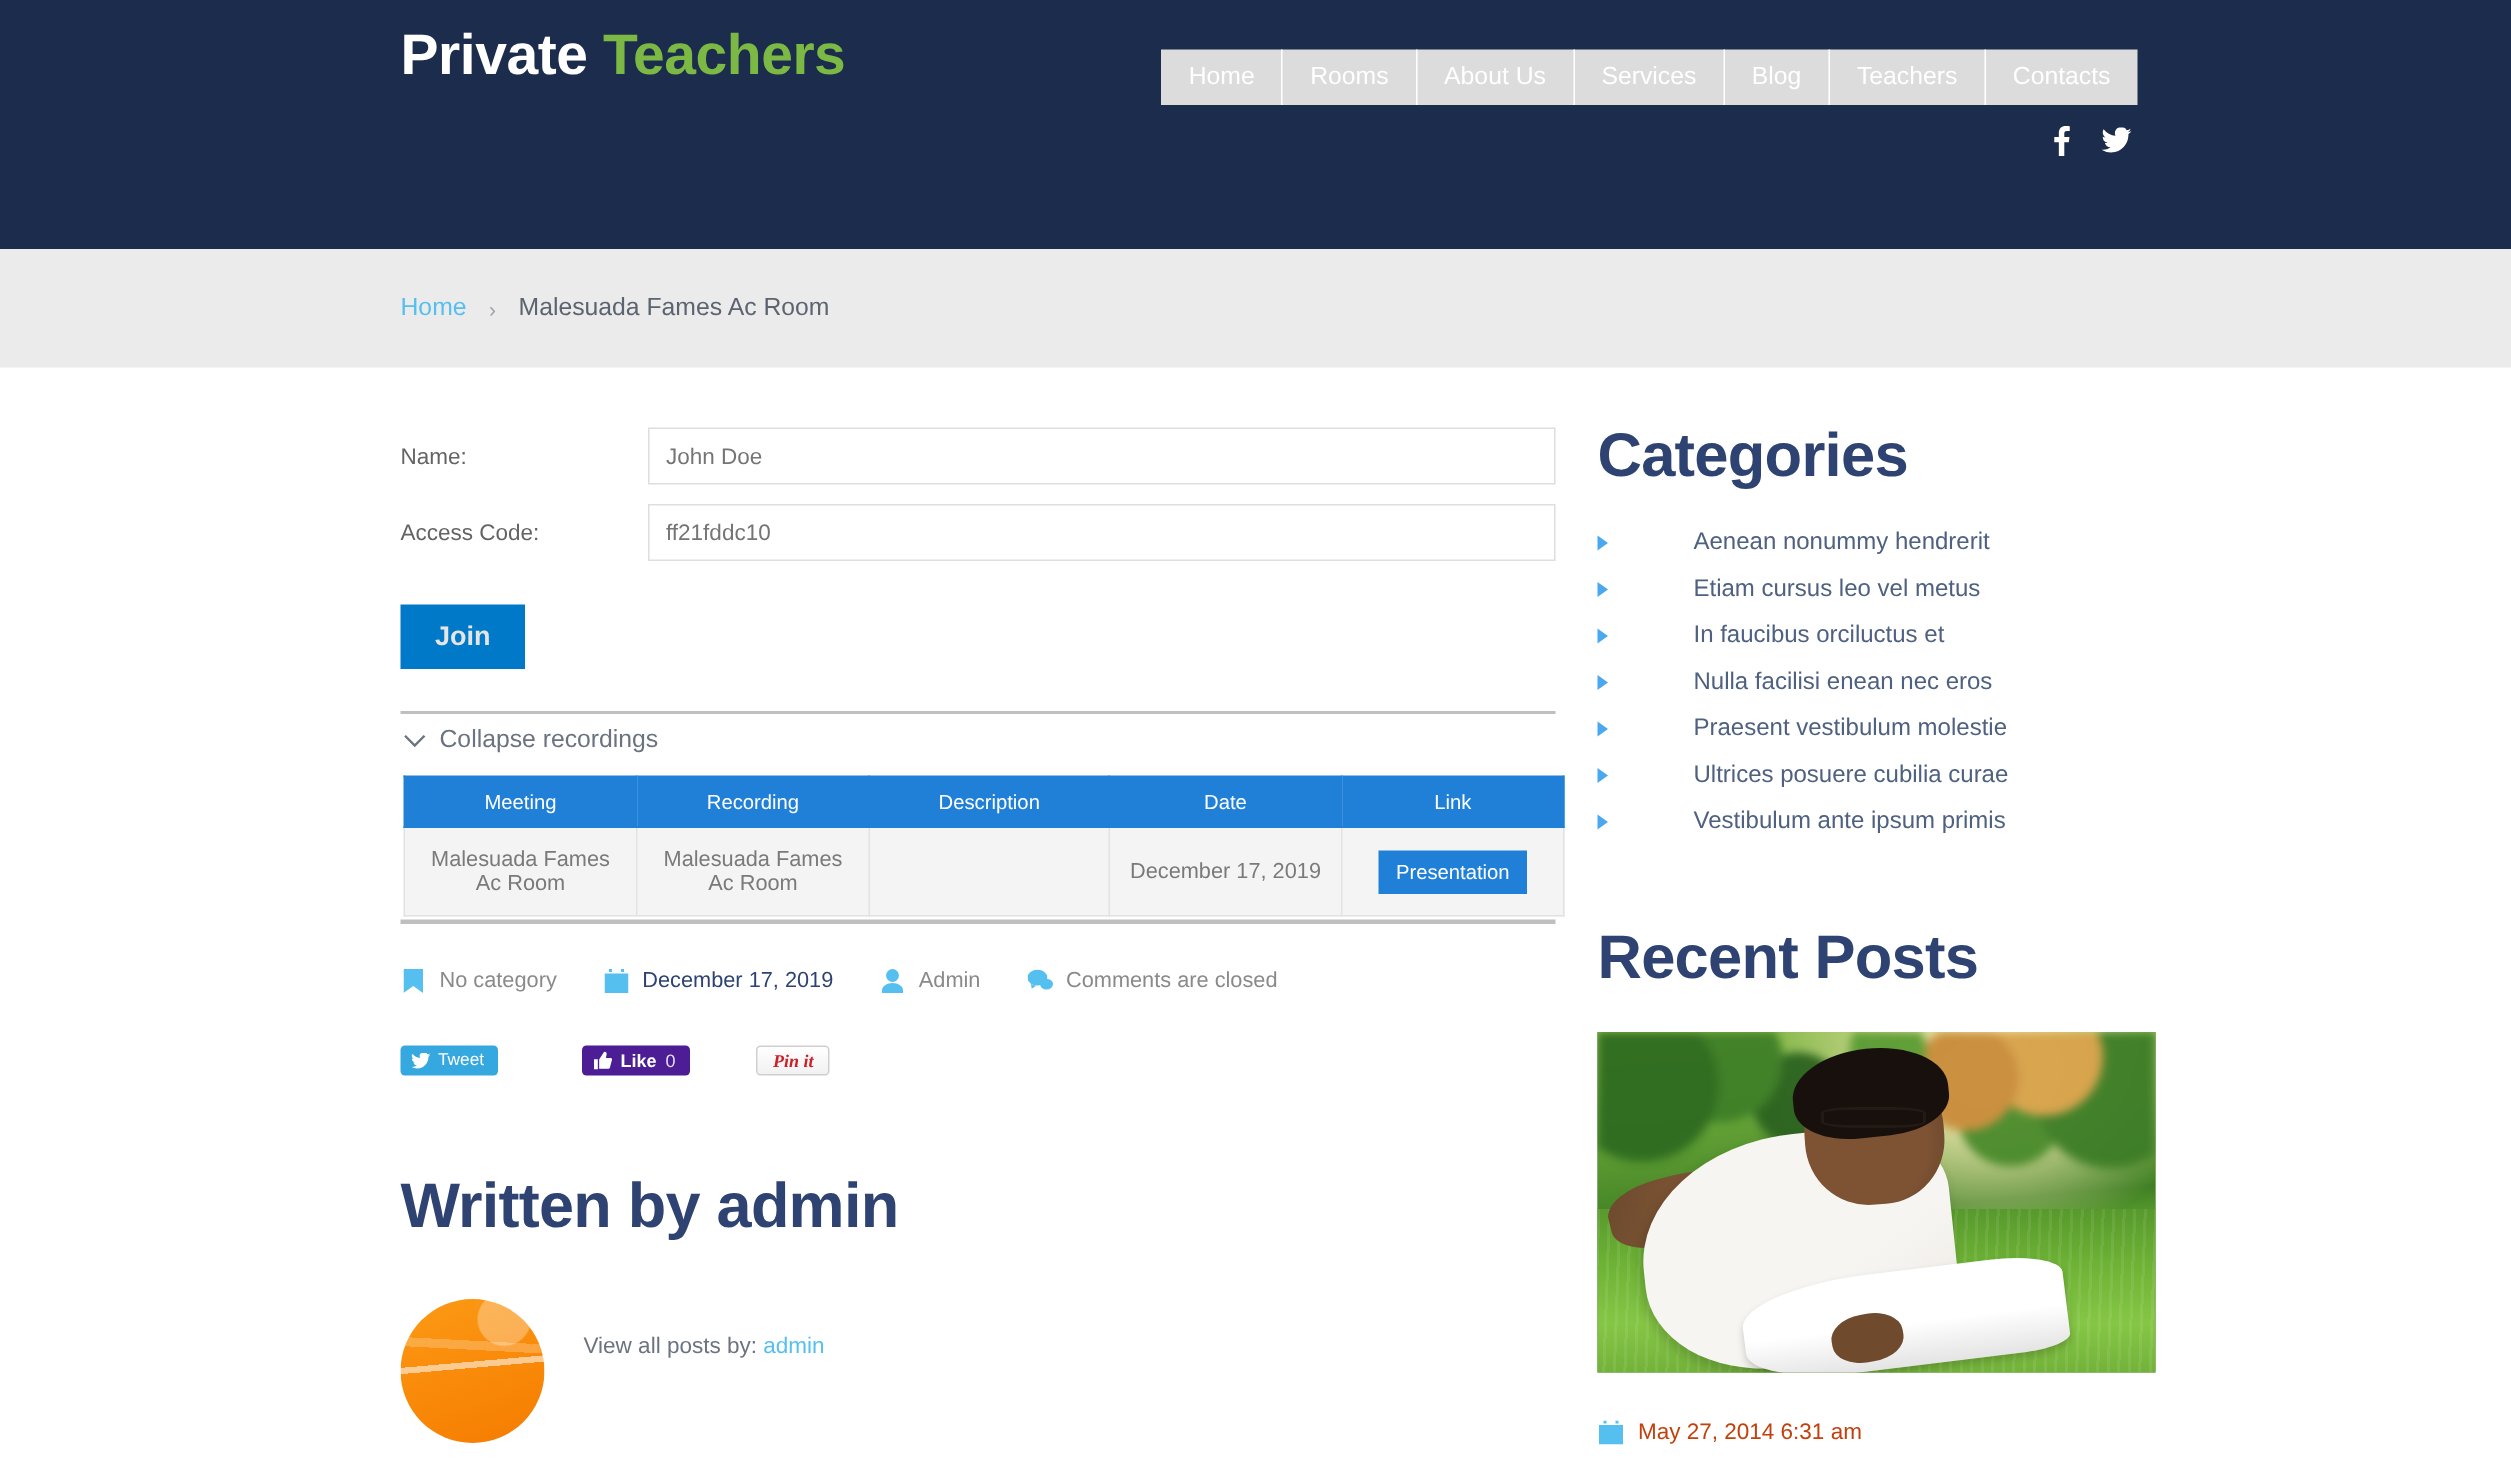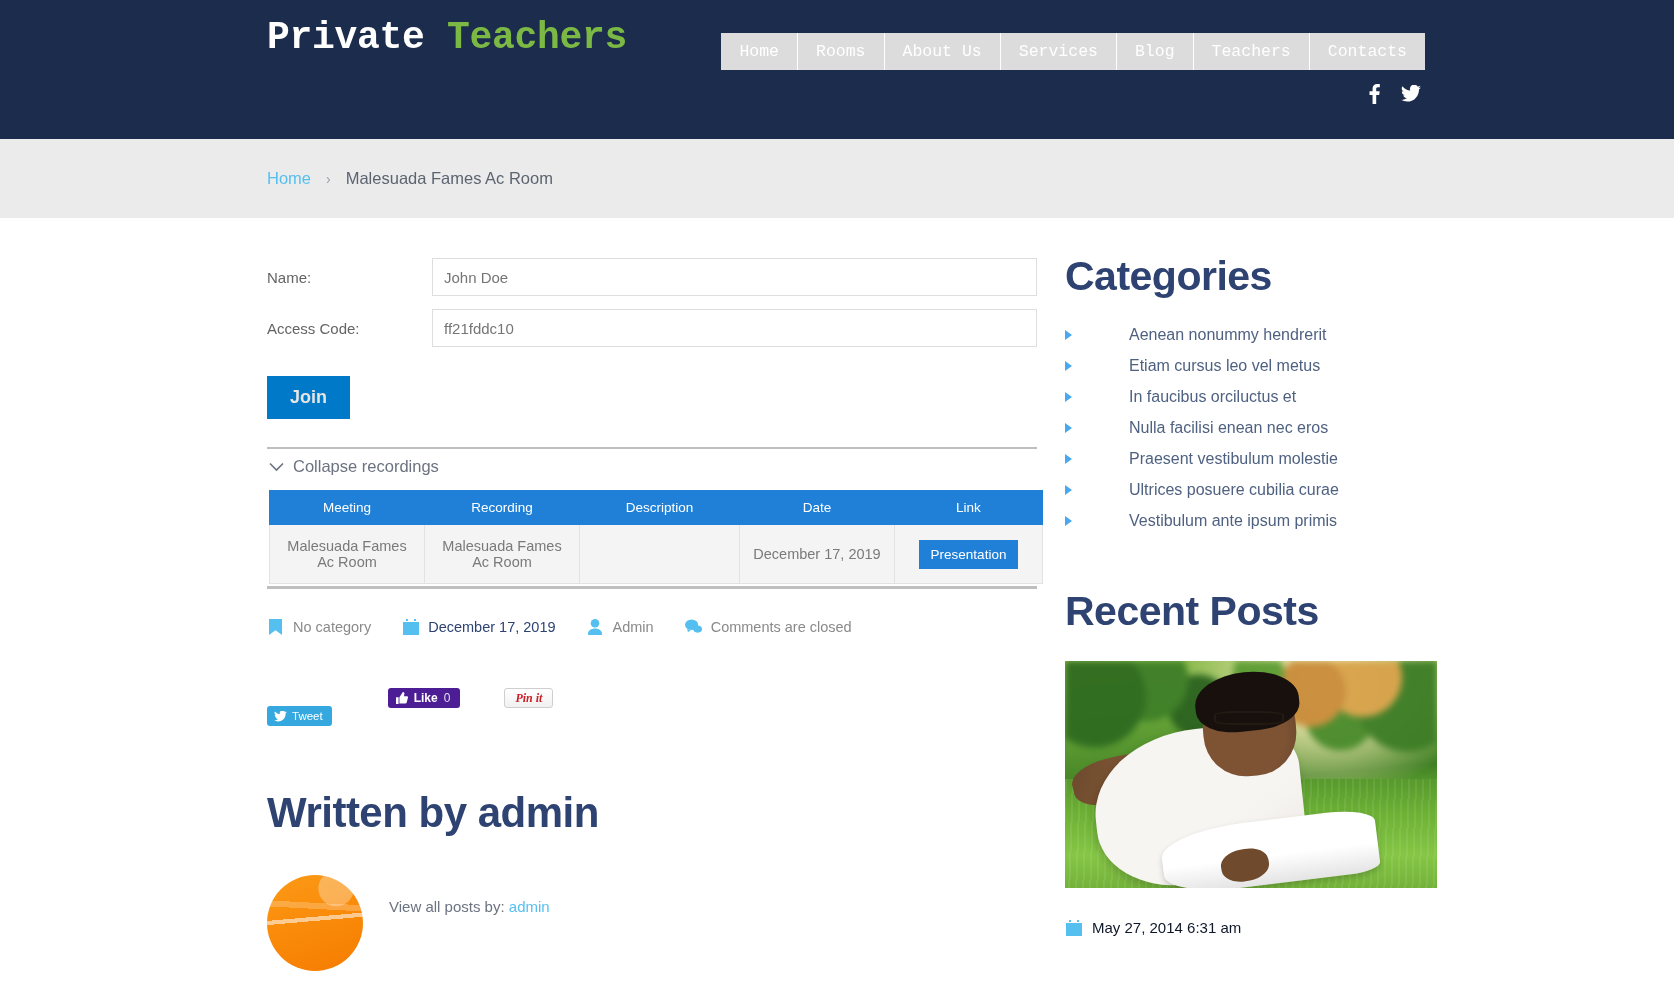--- a/index.html
+++ b/index.html
@@ -9,23 +9,22 @@
     height: 988px;
     background: #ffffff;
     font-family: "Liberation Sans", sans-serif;
     color: #6b6b6b;
     overflow: hidden;
   }
 
   
   .site-header {
     background: #1c2c4c;
-    height: 139px;
+    height: 166px;
     position: relative;
-    font-family: Liberation Mono, monospace;
   }
   .header-inner {
     width: 1176px;
     margin: 0 auto;
     position: relative;
     height: 139px;
   }
   .logo {
     position: absolute;
     left: 18px;
@@ -215,21 +214,20 @@
   .btn-tweet {
     display: flex; align-items: center; gap: 5px;
     background: #35a8e0;
     color: #fff;
     font-size: 11.5px;
     height: 20px;
     padding: 0 9px 0 7px;
     border-radius: 3px;
     text-decoration: none;
     margin-right: 56px;
-    margin-top: 36px;
   }
   .btn-like {
     display: flex; align-items: center; gap: 6px;
     background: #4c1d95;
     color: #fff;
     font-size: 12px;
     font-weight: bold;
     height: 20px;
     padding: 0 10px 0 8px;
     border-radius: 3px;
@@ -401,21 +399,21 @@
     transform: rotate(-10deg);
   }
 
   .post-date {
     display: flex;
     align-items: center;
     margin-top: 31px;
     font-size: 15px;
   }
   .post-date .meta-ico { margin-right: 10px; }
-  .post-date a { color: #0f172a; text-decoration: none; }
+  .post-date a { color: #c2410c; text-decoration: none; }
 </style>
 </head>
 <body>
 
 <header class="site-header">
   <div class="header-inner">
     <div class="logo">
       <span class="lg-a">Private</span>
       <span class="lg-b">Teachers</span>
     </div>

